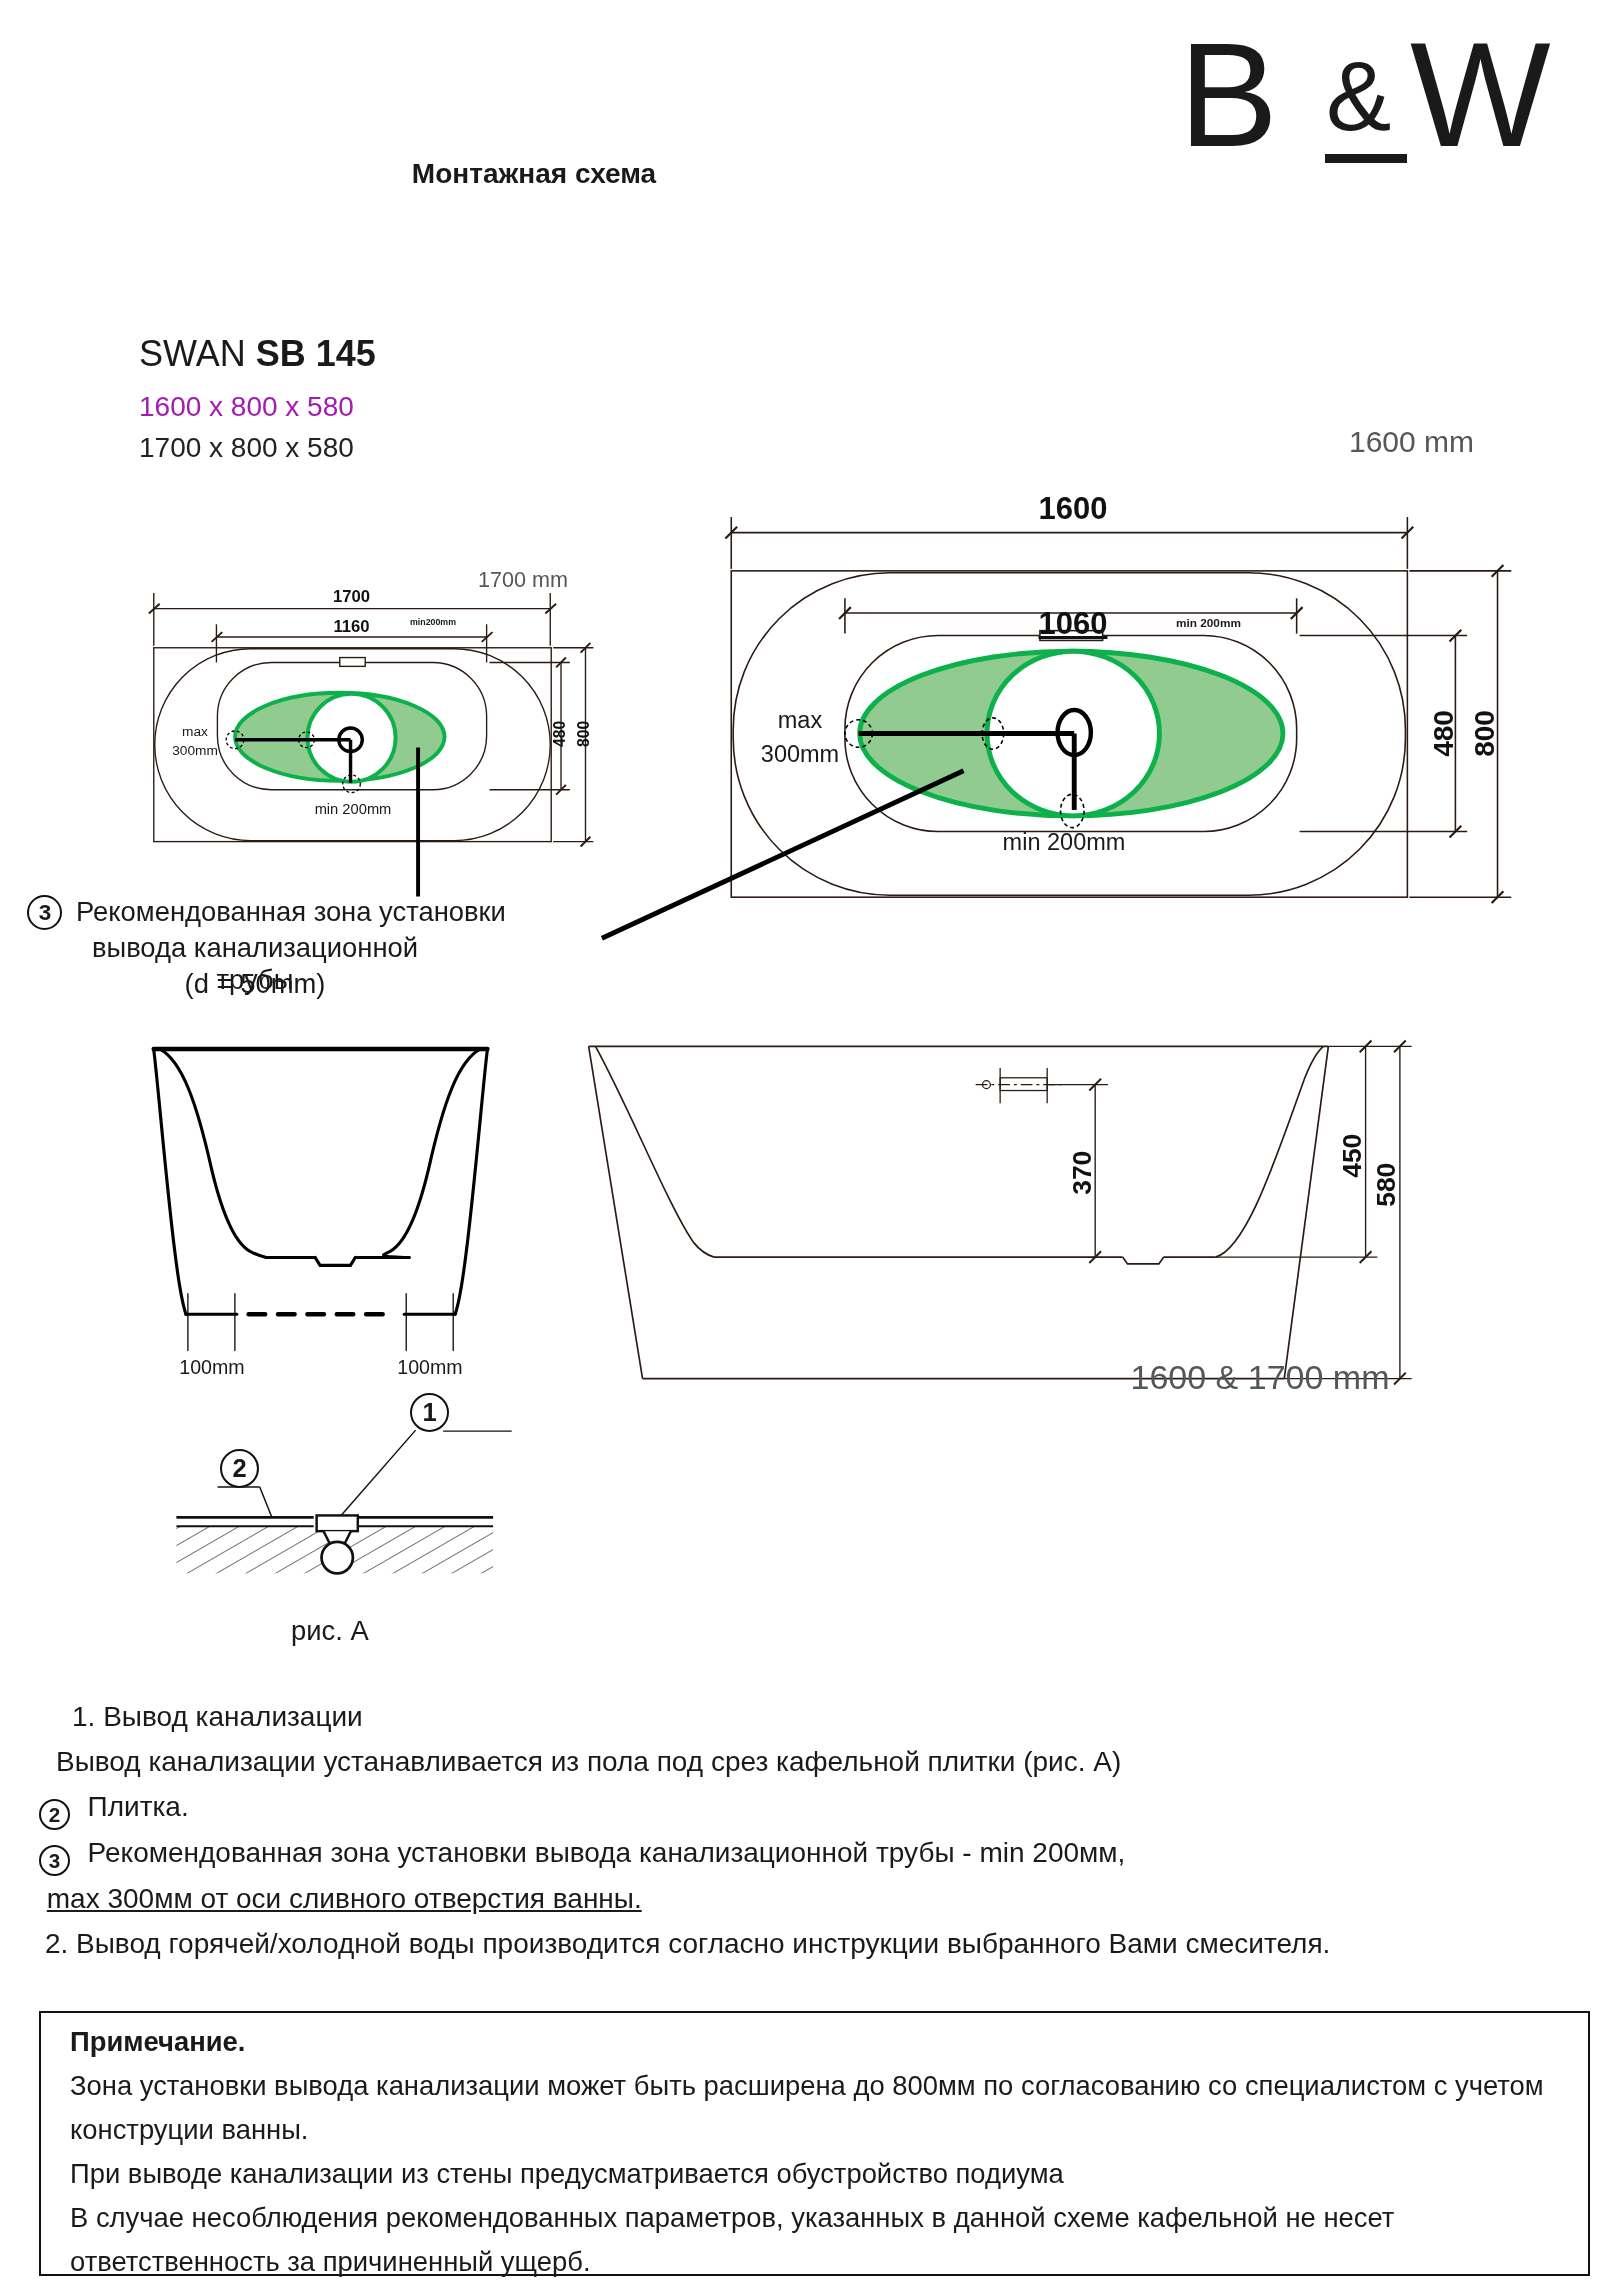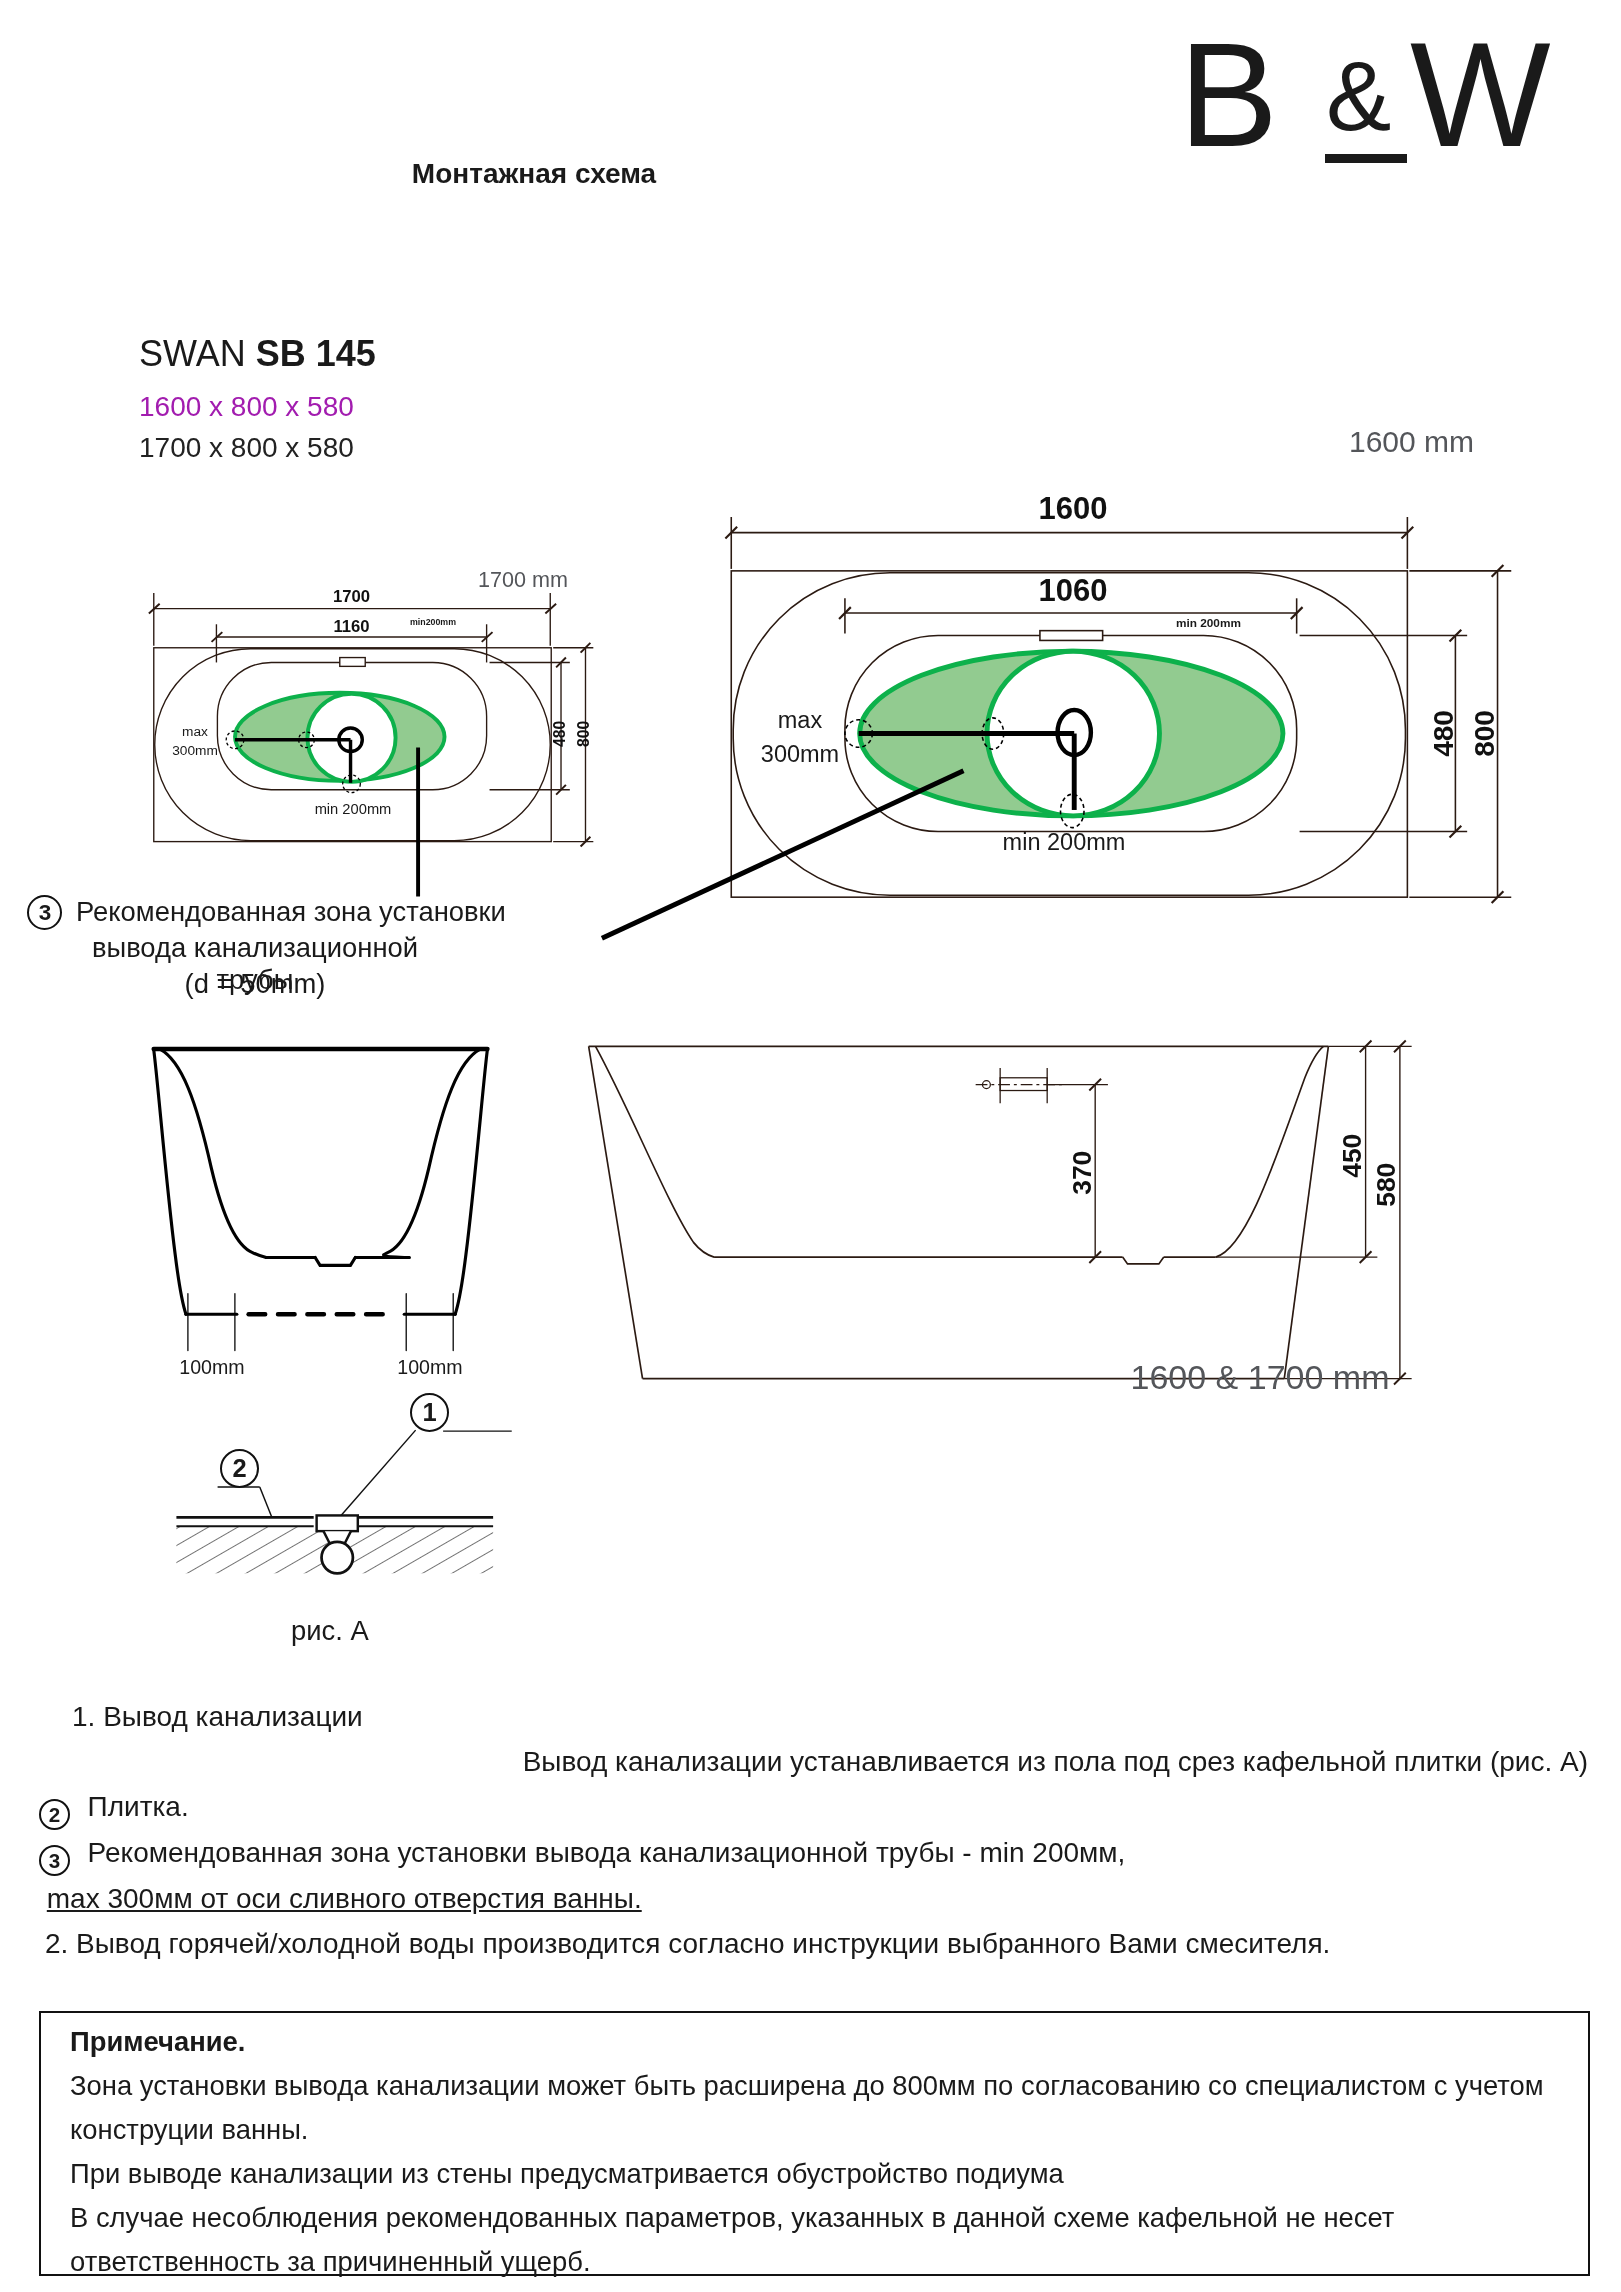--- a/index.html
+++ b/index.html
@@ -144,21 +144,21 @@
     <g stroke="#000" fill="none" stroke-width="1.6" stroke-dasharray="4,3">
       <circle cx="876" cy="748" r="14"></circle>
         <ellipse cx="1013" cy="748" rx="11" ry="16"></ellipse>
         <ellipse cx="1094" cy="827" rx="12" ry="17"></ellipse>
     </g>
 
     <line x1="614" y1="957" x2="983" y2="786" stroke="#000" stroke-width="5"></line>
   </svg>
   <div class="abs gray" style="left:1349px;top:425px;font-size:30px;">1600 mm</div>
   <div class="abs ctr dimlbl" style="left:1014px;top:491px;width:118px;font-size:31px;">1600</div>
-  <div class="abs ctr dimlbl" style="left:1014px;top:573px;width:118px;font-size:31px;">1060</div>
+  <div class="abs ctr dimlbl" style="left:1014px;top:606px;width:118px;font-size:31px;text-decoration:underline;">1060</div>
   <div class="abs" style="left:1176px;top:616px;font-size:11.8px;font-weight:bold;">min 200mm</div>
   <div class="abs ctr rot dimlbl" style="left:1403px;top:719px;width:78px;height:29px;font-size:28px;">480</div>
   <div class="abs ctr rot dimlbl" style="left:1444px;top:719px;width:78px;height:29px;font-size:28px;">800</div>
   <div class="abs ctr" style="left:751px;top:707px;width:98px;font-size:23.5px;">max</div>
   <div class="abs ctr" style="left:746px;top:741px;width:108px;font-size:23.5px;">300mm</div>
   <div class="abs ctr" style="left:998px;top:829px;width:132px;font-size:23.5px;">min 200mm</div>
 
   <div class="abs circle-num" style="left:27.4px;top:895px;width:35px;height:35px;font-size:22.5px;">3</div>
   <div class="abs" style="left:76px;top:896px;font-size:27.4px;">Рекомендованная зона установки</div>
   <div class="abs ctr" style="left:69px;top:932px;width:372px;font-size:27.4px;text-align:center;">вывода канализационной трубы</div>
@@ -259,21 +259,21 @@
     <circle cx="344" cy="1589" r="16" fill="#ffffff" stroke="#111" stroke-width="2.8"></circle>
   </svg>
   <div class="abs circle-num" style="left:410px;top:1393px;width:39px;height:39px;font-size:25.5px;">1</div>
   <div class="abs circle-num" style="left:220px;top:1449px;width:39px;height:39px;font-size:25.5px;">2</div>
   <div class="abs" style="left:291px;top:1615px;font-size:27.4px;">рис. А</div>
 
   <div class="abs" style="left:39px;top:1694px;width:1549px;">
     <div class="note-line" style="margin-left:33px;">
       <span>1. Вывод канализации</span>
     </div>
-    <div class="note-line" style="margin-left:11px;text-align:right;">
+    <div class="note-line" style="margin-left:17px;">
       <span>Вывод канализации устанавливается из пола под срез кафельной плитки (рис. А)</span>
     </div>
     <div class="note-line">
       <span class="circle-num">2</span>
       <span>Плитка.</span>
     </div>
     <div class="note-line">
       <span class="circle-num">3</span>
       <span>Рекомендованная зона установки вывода канализационной трубы - min 200мм,</span>
     </div>

